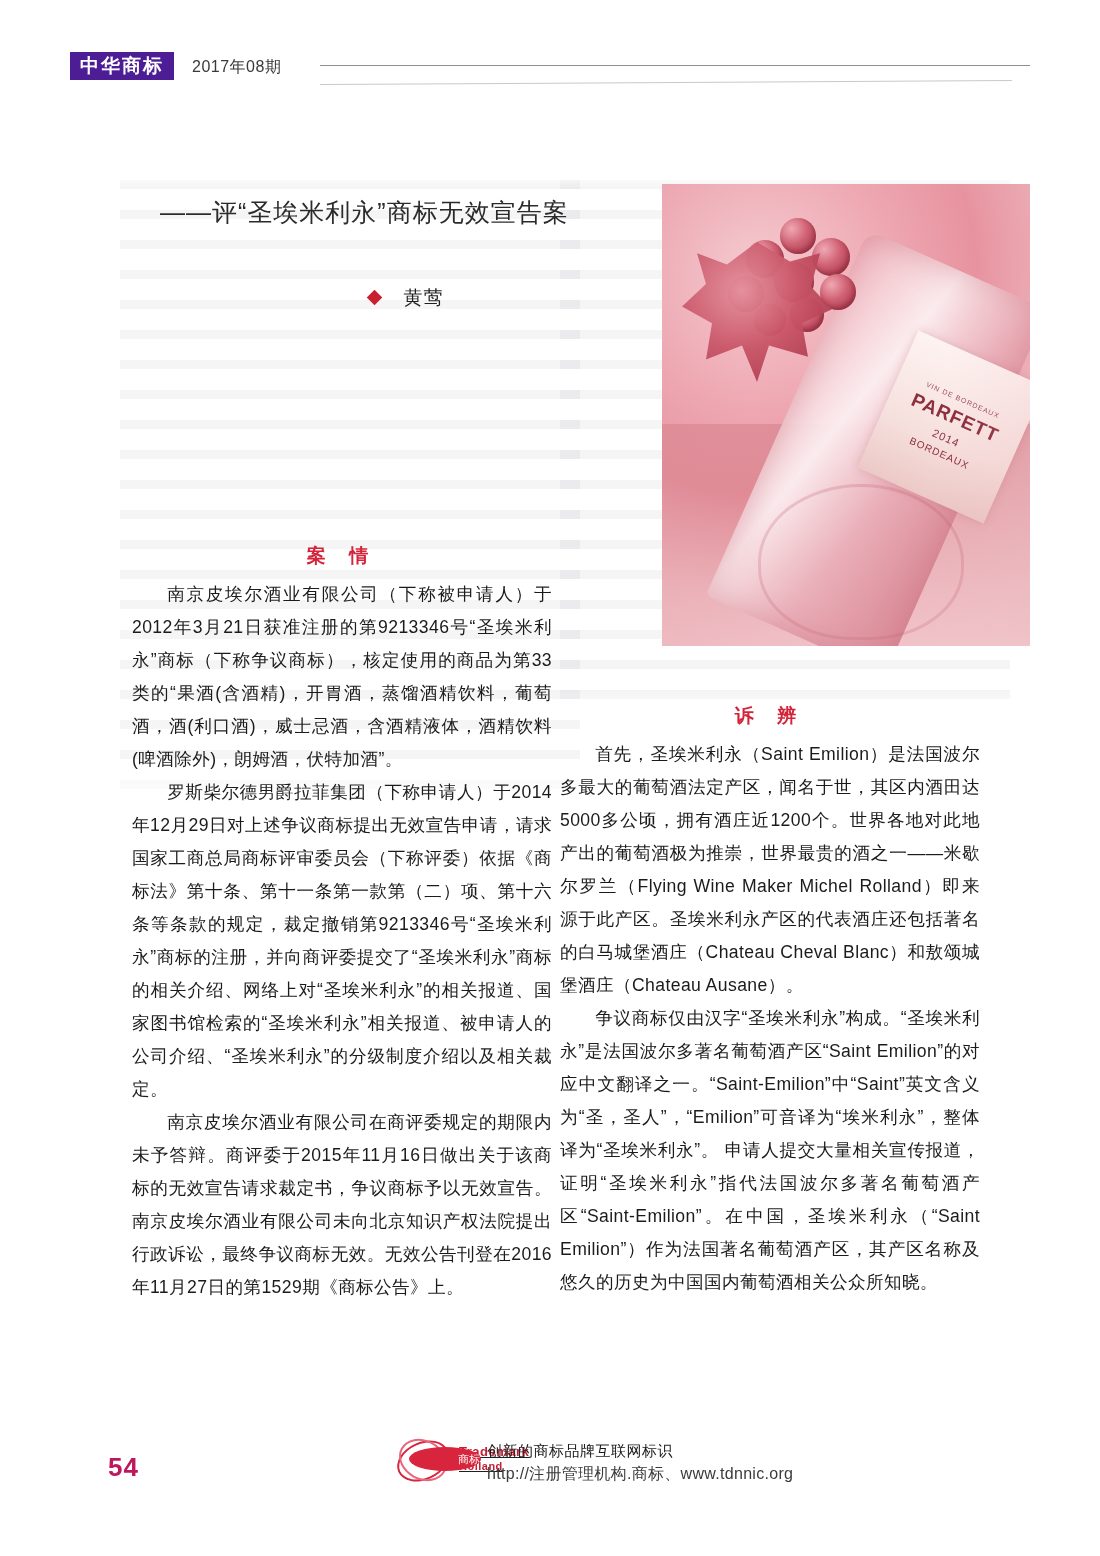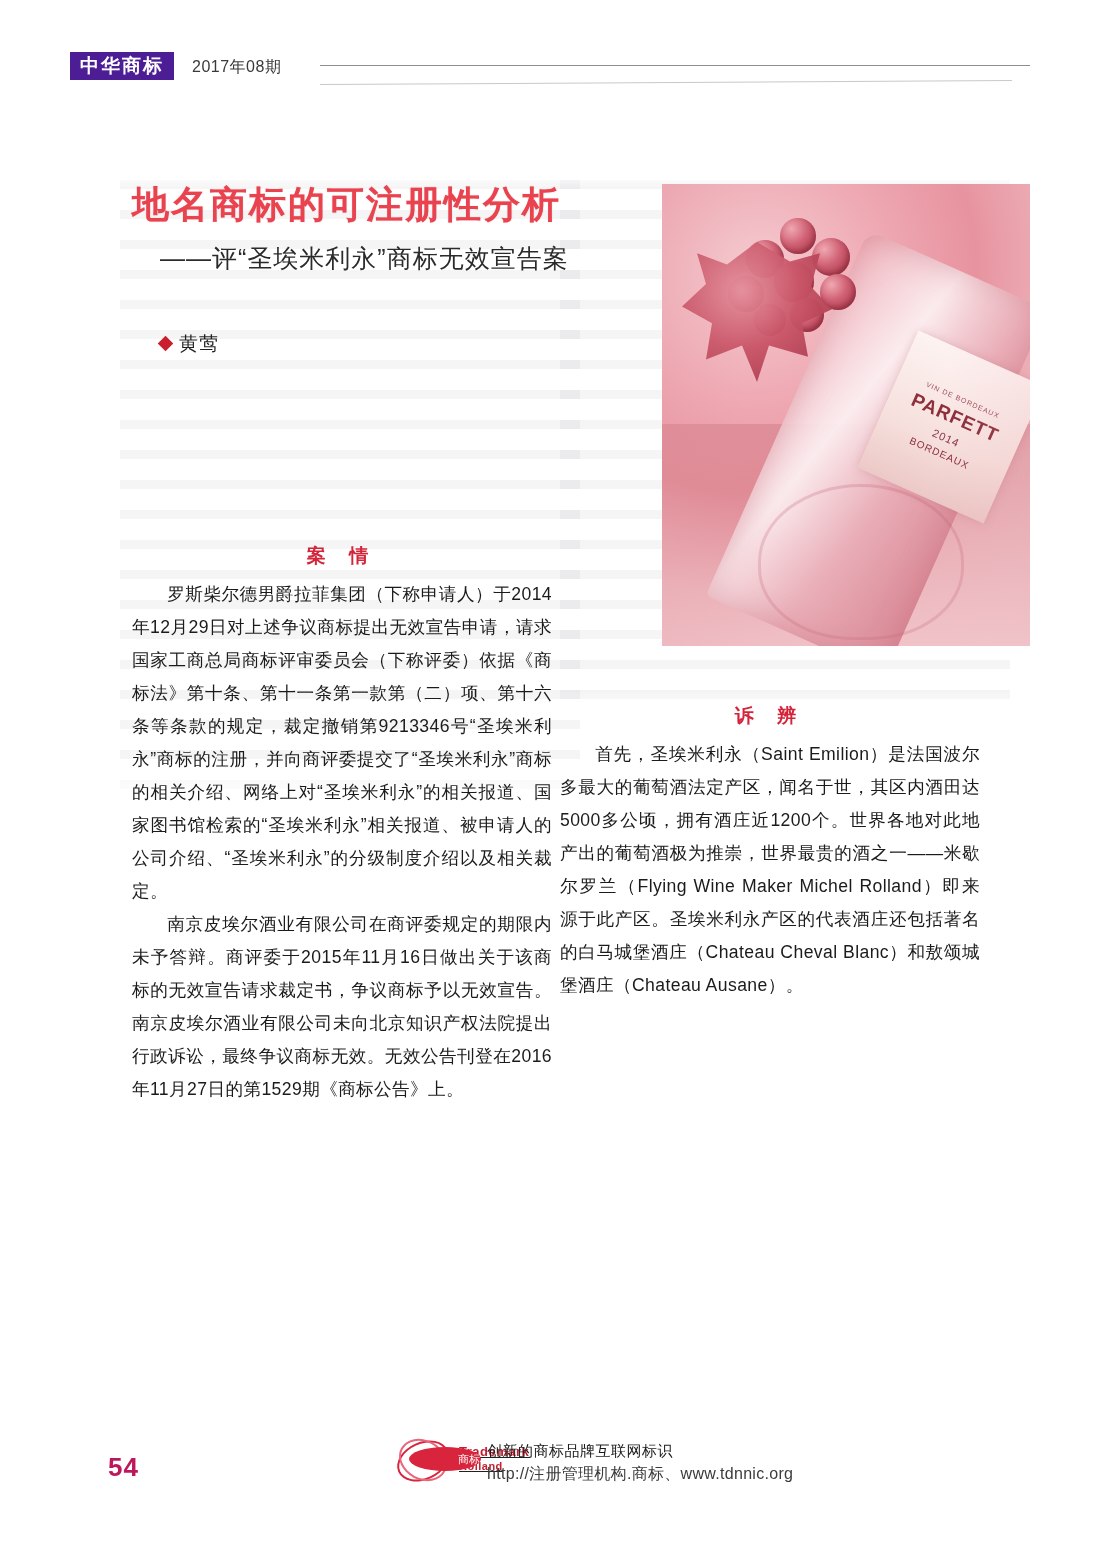--- a/index.html
+++ b/index.html
@@ -103,21 +103,22 @@
     letter-spacing: 1px;
     line-height: 1.3;
   }
   .byline {
     margin: 56px 0 0 28px;
     font-size: 19px;
     color: #1f1f1f;
     letter-spacing: 1px;
     display: flex;
     align-items: center;
-    gap: 8px;
+    gap: 24px;
+    justify-content: center;
   }
   .byline .diamond {
     display: inline-block;
     width: 11px;
     height: 11px;
     background: #c9202f;
     transform: rotate(45deg);
   }
 
   
@@ -314,21 +315,20 @@
 <div class="page-bleed right"></div>
 
 <div class="masthead">
   <div class="masthead-logo">中华商标</div>
   <div class="masthead-issue">2017年08期</div>
   <div class="masthead-rule"></div>
   <div class="masthead-rule2"></div>
 </div>
 
 <div class="title-block">
-  <h1 class="article-title">地名商标的可注册性分析</h1>
   <div class="article-subtitle">——评“圣埃米利永”商标无效宣告案</div>
   <div class="byline">
     <span class="diamond"></span>
     <span>黄莺</span>
   </div>
 </div>
 
 <div class="photo">
   <div class="photo-inner">
     <div class="ph-bg"></div>
@@ -351,27 +351,29 @@
       <i style="left:38px; top:86px; width:32px; height:32px;"></i>
     </div>
     <div class="ph-leaf"></div>
     <div class="ph-glass"></div>
     <div class="ph-vignette"></div>
   </div>
 </div>
 
 <div class="col col-left">
   <div class="section-head">案 情</div>
+  <p>南京皮埃尔酒业有限公司（下称被申请人）于2012年3月21日获准注册的第9213346号“圣埃米利永”商标（下称争议商标），核定使用的商品为第33类的“果酒(含酒精)，开胃酒，蒸馏酒精饮料，葡萄酒，酒(利口酒)，威士忌酒，含酒精液体，酒精饮料(啤酒除外)，朗姆酒，伏特加酒”。</p>
   <p>罗斯柴尔德男爵拉菲集团（下称申请人）于2014年12月29日对上述争议商标提出无效宣告申请，请求国家工商总局商标评审委员会（下称评委）依据《商标法》第十条、第十一条第一款第（二）项、第十六条等条款的规定，裁定撤销第9213346号“圣埃米利永”商标的注册，并向商评委提交了“圣埃米利永”商标的相关介绍、网络上对“圣埃米利永”的相关报道、国家图书馆检索的“圣埃米利永”相关报道、被申请人的公司介绍、“圣埃米利永”的分级制度介绍以及相关裁定。</p>
   <p>南京皮埃尔酒业有限公司在商评委规定的期限内未予答辩。商评委于2015年11月16日做出关于该商标的无效宣告请求裁定书，争议商标予以无效宣告。南京皮埃尔酒业有限公司未向北京知识产权法院提出行政诉讼，最终争议商标无效。无效公告刊登在2016年11月27日的第1529期《商标公告》上。</p>
 </div>
 
 <div class="col col-right">
   <div class="section-head">诉 辨</div>
   <p>首先，圣埃米利永（Saint Emilion）是法国波尔多最大的葡萄酒法定产区，闻名于世，其区内酒田达5000多公顷，拥有酒庄近1200个。世界各地对此地产出的葡萄酒极为推崇，世界最贵的酒之一——米歇尔罗兰（Flying Wine Maker Michel Rolland）即来源于此产区。圣埃米利永产区的代表酒庄还包括著名的白马城堡酒庄（Chateau Cheval Blanc）和敖颂城堡酒庄（Chateau Ausane）。</p>
+  <p>争议商标仅由汉字“圣埃米利永”构成。“圣埃米利永”是法国波尔多著名葡萄酒产区“Saint Emilion”的对应中文翻译之一。“Saint-Emilion”中“Saint”英文含义为“圣，圣人”，“Emilion”可音译为“埃米利永”，整体译为“圣埃米利永”。  申请人提交大量相关宣传报道，证明“圣埃米利永”指代法国波尔多著名葡萄酒产区“Saint-Emilion”。在中国，圣埃米利永（“Saint Emilion”）作为法国著名葡萄酒产区，其产区名称及悠久的历史为中国国内葡萄酒相关公众所知晓。</p>
 </div>
 
 <div class="page-number">54</div>
 
 <div class="footer-logo">
   <div class="fl-mark">
     <span class="ring"></span>
     <span class="ring2"></span>
     <span class="dot">商标</span>
   </div>

